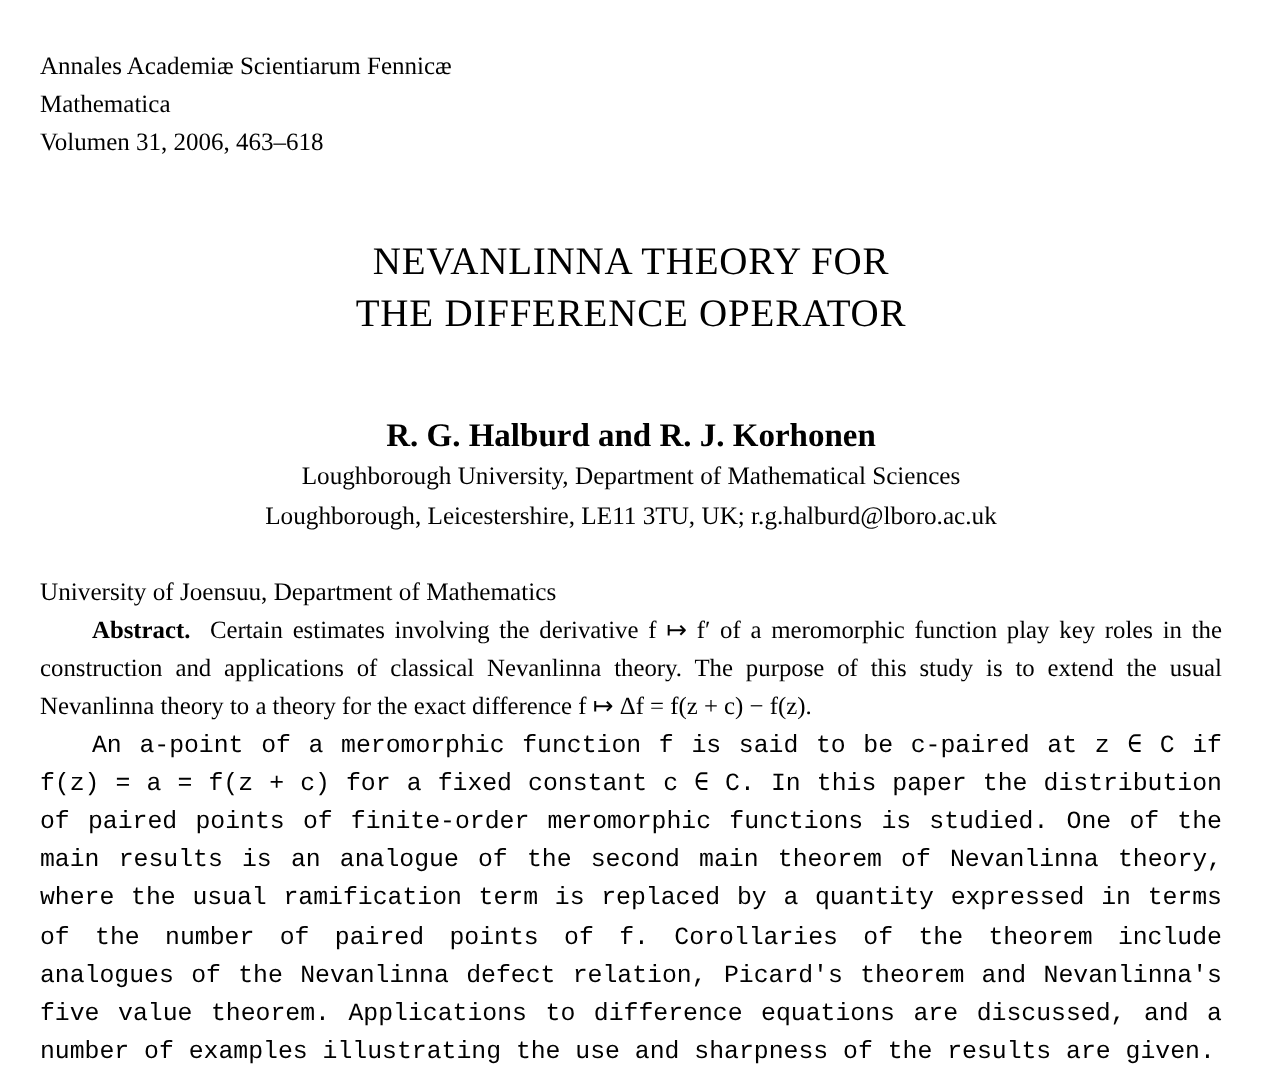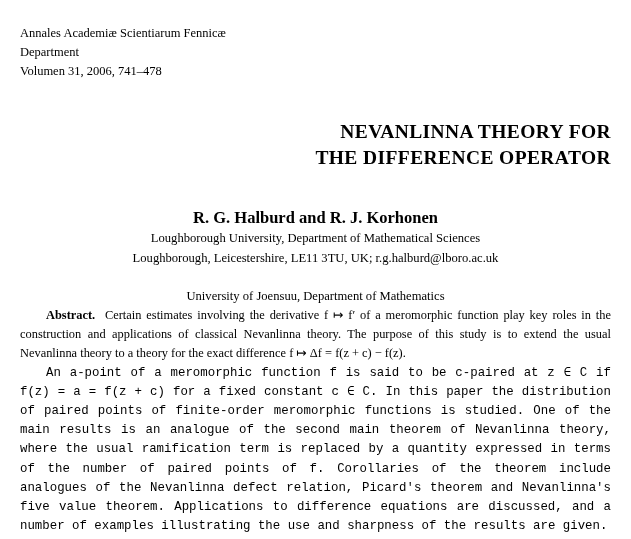--- a/index.html
+++ b/index.html
@@ -28,22 +28,22 @@
     width: 591px;
   }
   .journal {
     font-size: 12.5px;
     line-height: 1.5;
   }
   .journal div {
     white-space: nowrap;
   }
   .title {
-    text-align: right;
-    font-weight: bold;
+    text-align: center;
+    font-weight: normal;
     font-size: 19.5px;
     letter-spacing: 0.4px;
     line-height: 1.32;
     margin-top: 39px;
   }
   .title .line2 {
     display: block;
   }
   .authors {
     text-align: center;
@@ -52,21 +52,21 @@
     margin-top: 37px;
     font-family: Liberation Serif, serif;
   }
   .affil {
     text-align: center;
     font-size: 12.6px;
     line-height: 1.62;
     margin-top: 0;
   }
   .affil2 {
-    text-align: center;
+    text-align: left;
     font-size: 12.6px;
     line-height: 1.62;
     margin-top: 17px;
   }
   .abstract {
     font-size: 12.4px;
     line-height: 1.55;
     text-align: justify;
   }
   .abstract p {
@@ -84,22 +84,22 @@
   }
 </style>
 </head>
 <body>
 
 <div class="page">
   <div class="content">
 
     <div class="journal">
       <div>Annales Academiæ Scientiarum Fennicæ</div>
-      <div>Department</div>
-      <div>Volumen 31, 2006, 741–478</div>
+      <div>Mathematica</div>
+      <div>Volumen 31, 2006, 463–618</div>
     </div>
 
     <div class="title">
       <span class="line2">NEVANLINNA THEORY FOR</span>
       <span class="line2">THE DIFFERENCE OPERATOR</span>
     </div>
 
     <div class="authors">R. G. Halburd and R. J. Korhonen</div>
 
     <div class="affil">

